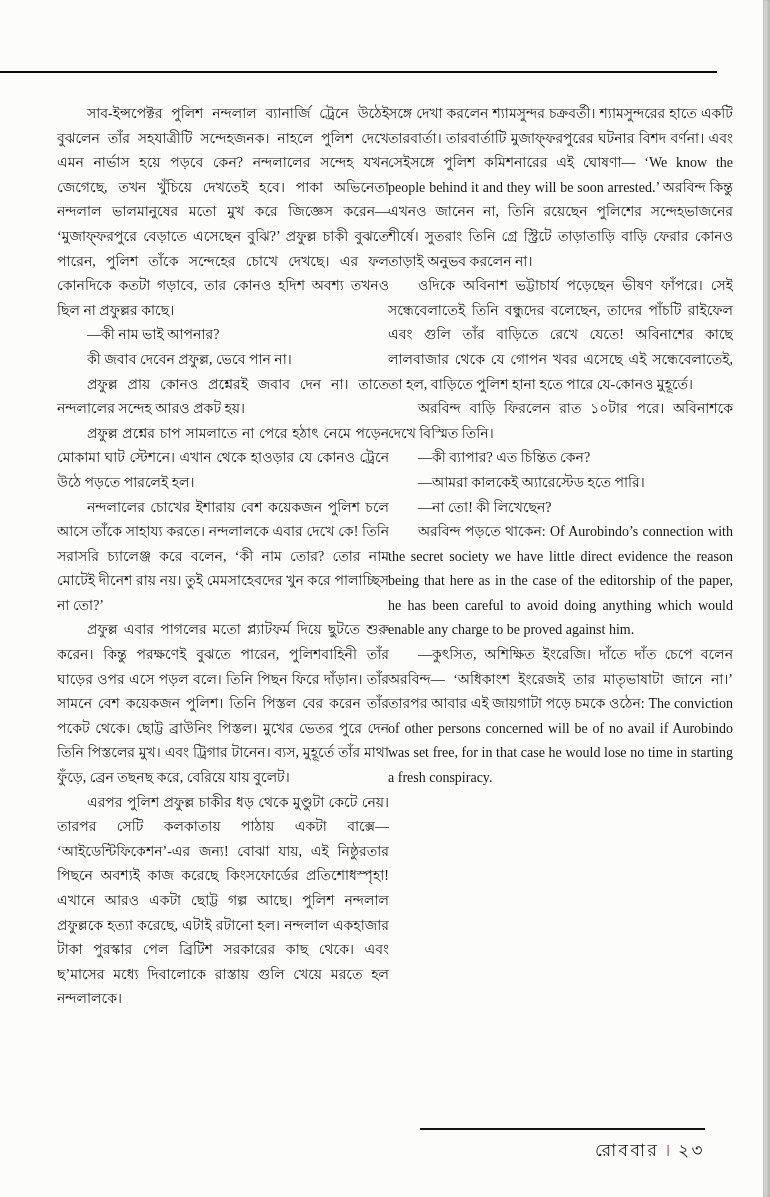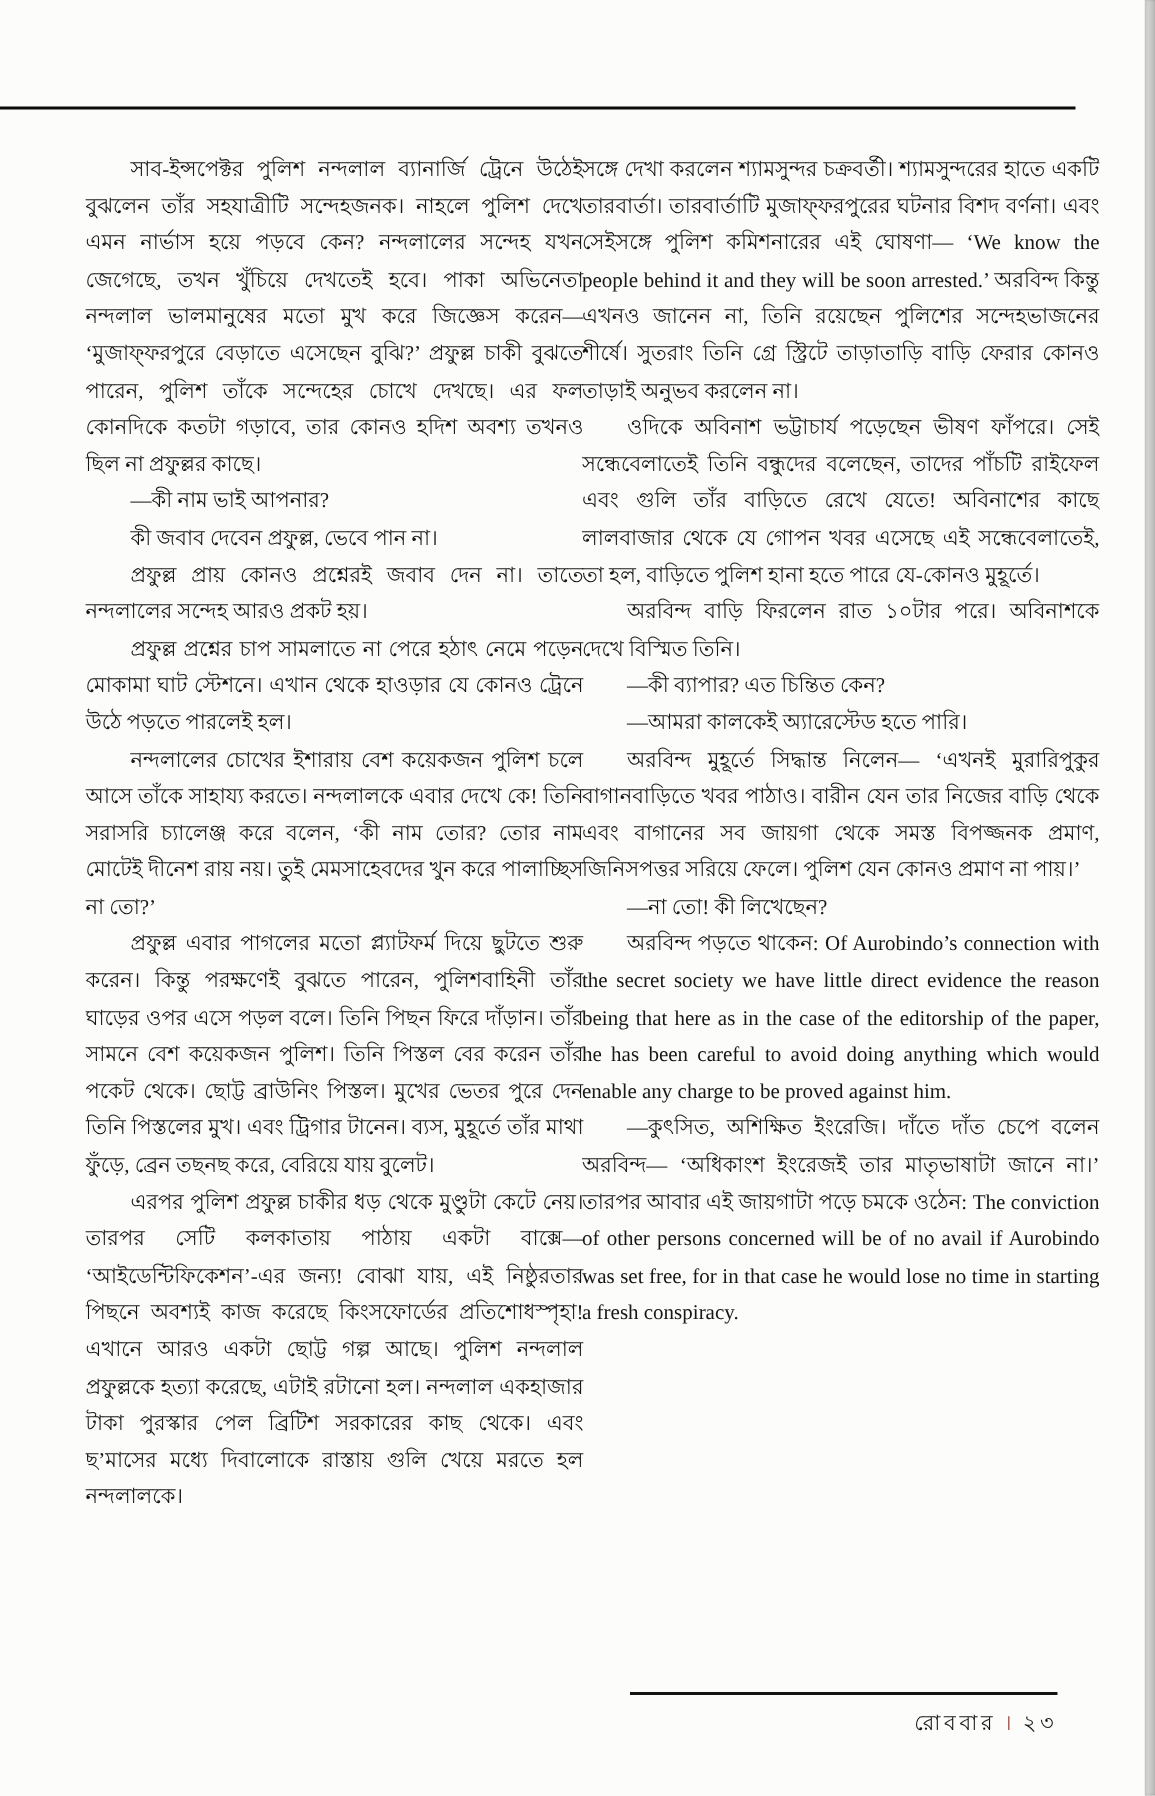--- a/index.html
+++ b/index.html
@@ -15,21 +15,21 @@
     font-size:14px;line-height:24.6px;text-align:justify;
     max-height:1018px;overflow:hidden;
   }
   .col-left{left:57px;width:332px;}
   .col-right{left:376px;width:345px;margin-left:12px;}
   .col p{margin:0;text-indent:30px;}
   .col p.flush{text-indent:0;}
   .footer-rule{position:absolute;left:420px;top:1128px;width:285px;height:2px;background:#141414;}
   .footer{
     position:absolute;left:380px;top:1137px;width:325px;
-    text-align:right;font-size:14px;letter-spacing:2.5px;white-space:nowrap;
+    text-align:right;font-size:17px;letter-spacing:2.5px;white-space:nowrap;
   }
   .footer .danda{color:#a2544c;padding:0 5px;}
   .edge-strip{
     position:absolute;right:0;top:0;width:7px;height:1197px;
     background:linear-gradient(90deg,#e3e3e1,#b7b7b5);
     box-shadow:inset 1px 0 2px rgba(0,0,0,.18);
   }
 </style>
 </head>
 <body>
@@ -49,21 +49,20 @@
     <p>এরপর পুলিশ প্রফুল্ল চাকীর ধড় থেকে মুণ্ডুটা কেটে নেয়। তারপর সেটি কলকাতায় পাঠায় একটা বাক্সে— ‘আইডেন্টিফিকেশন’-এর জন্য! বোঝা যায়, এই নিষ্ঠুরতার পিছনে অবশ্যই কাজ করেছে কিংসফোর্ডের প্রতিশোধস্পৃহা! এখানে আরও একটা ছোট্ট গল্প আছে। পুলিশ নন্দলাল প্রফুল্লকে হত্যা করেছে, এটাই রটানো হল। নন্দলাল একহাজার টাকা পুরস্কার পেল ব্রিটিশ সরকারের কাছ থেকে। এবং ছ’মাসের মধ্যে দিবালোকে রাস্তায় গুলি খেয়ে মরতে হল নন্দলালকে।</p>
 
   </div>
 
   <div class="col col-right">
     <p class="flush">সঙ্গে দেখা করলেন শ্যামসুন্দর চক্রবর্তী। শ্যামসুন্দরের হাতে একটি তারবার্তা। তারবার্তাটি মুজাফ্ফরপুরের ঘটনার বিশদ বর্ণনা। এবং সেইসঙ্গে পুলিশ কমিশনারের এই ঘোষণা— ‘We know the people behind it and they will be soon arrested.’ অরবিন্দ কিন্তু এখনও জানেন না, তিনি রয়েছেন পুলিশের সন্দেহভাজনের শীর্ষে। সুতরাং তিনি গ্রে স্ট্রিটে তাড়াতাড়ি বাড়ি ফেরার কোনও তাড়াই অনুভব করলেন না।</p>
     <p>ওদিকে অবিনাশ ভট্টাচার্য পড়েছেন ভীষণ ফাঁপরে। সেই সন্ধেবেলাতেই তিনি বন্ধুদের বলেছেন, তাদের পাঁচটি রাইফেল এবং গুলি তাঁর বাড়িতে রেখে যেতে! অবিনাশের কাছে লালবাজার থেকে যে গোপন খবর এসেছে এই সন্ধেবেলাতেই, তা হল, বাড়িতে পুলিশ হানা হতে পারে যে-কোনও মুহূর্তে।</p>
     <p>অরবিন্দ বাড়ি ফিরলেন রাত ১০টার পরে। অবিনাশকে দেখে বিস্মিত তিনি।</p>
     <p>—কী ব্যাপার? এত চিন্তিত কেন?</p>
     <p>—আমরা কালকেই অ্যারেস্টেড হতে পারি।</p>
-    <p>অরবিন্দ মুহূর্তে সিদ্ধান্ত নিলেন— ‘এখনই মুরারিপুকুর বাগানবাড়িতে খবর পাঠাও। বারীন যেন তার নিজের বাড়ি থেকে এবং বাগানের সব জায়গা থেকে সমস্ত বিপজ্জনক প্রমাণ, জিনিসপত্তর সরিয়ে ফেলে। পুলিশ যেন কোনও প্রমাণ না পায়।’</p>
     <p>—না তো! কী লিখেছেন?</p>
     <p>অরবিন্দ পড়তে থাকেন: Of Aurobindo’s connection with the secret society we have little direct evidence the reason being that here as in the case of the editorship of the paper, he has been careful to avoid doing anything which would enable any charge to be proved against him.</p>
     <p>—কুৎসিত, অশিক্ষিত ইংরেজি। দাঁতে দাঁত চেপে বলেন অরবিন্দ— ‘অধিকাংশ ইংরেজই তার মাতৃভাষাটা জানে না।’ তারপর আবার এই জায়গাটা পড়ে চমকে ওঠেন: The conviction of other persons concerned will be of no avail if Aurobindo was set free, for in that case he would lose no time in starting a fresh conspiracy.</p>
 
   </div>
 
   <div class="footer-rule"></div>
 
   <div class="footer">
     <span>রোববার</span><span class="danda">।</span><span>২৩</span>

